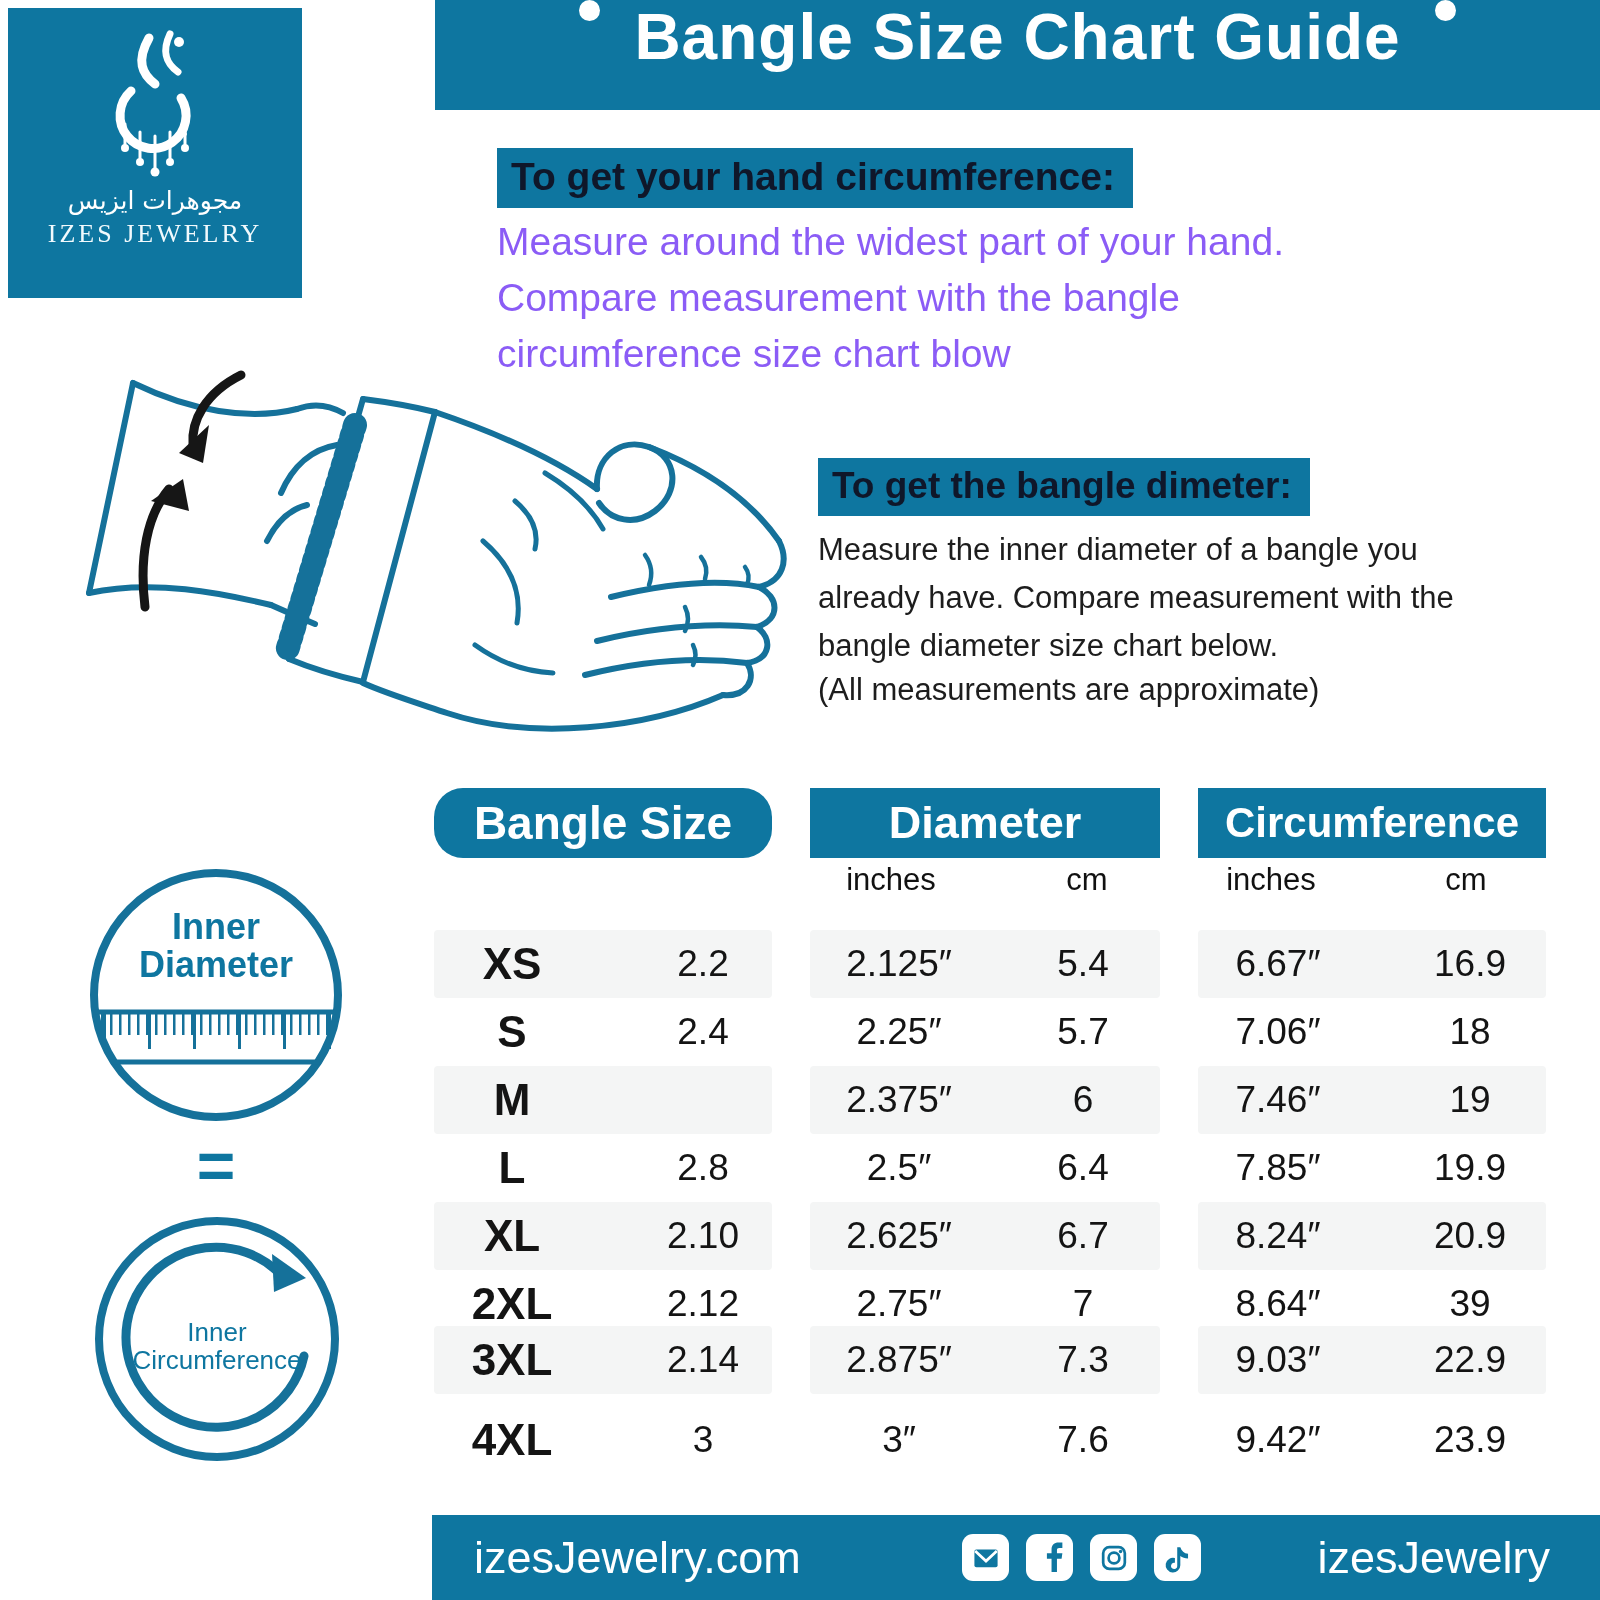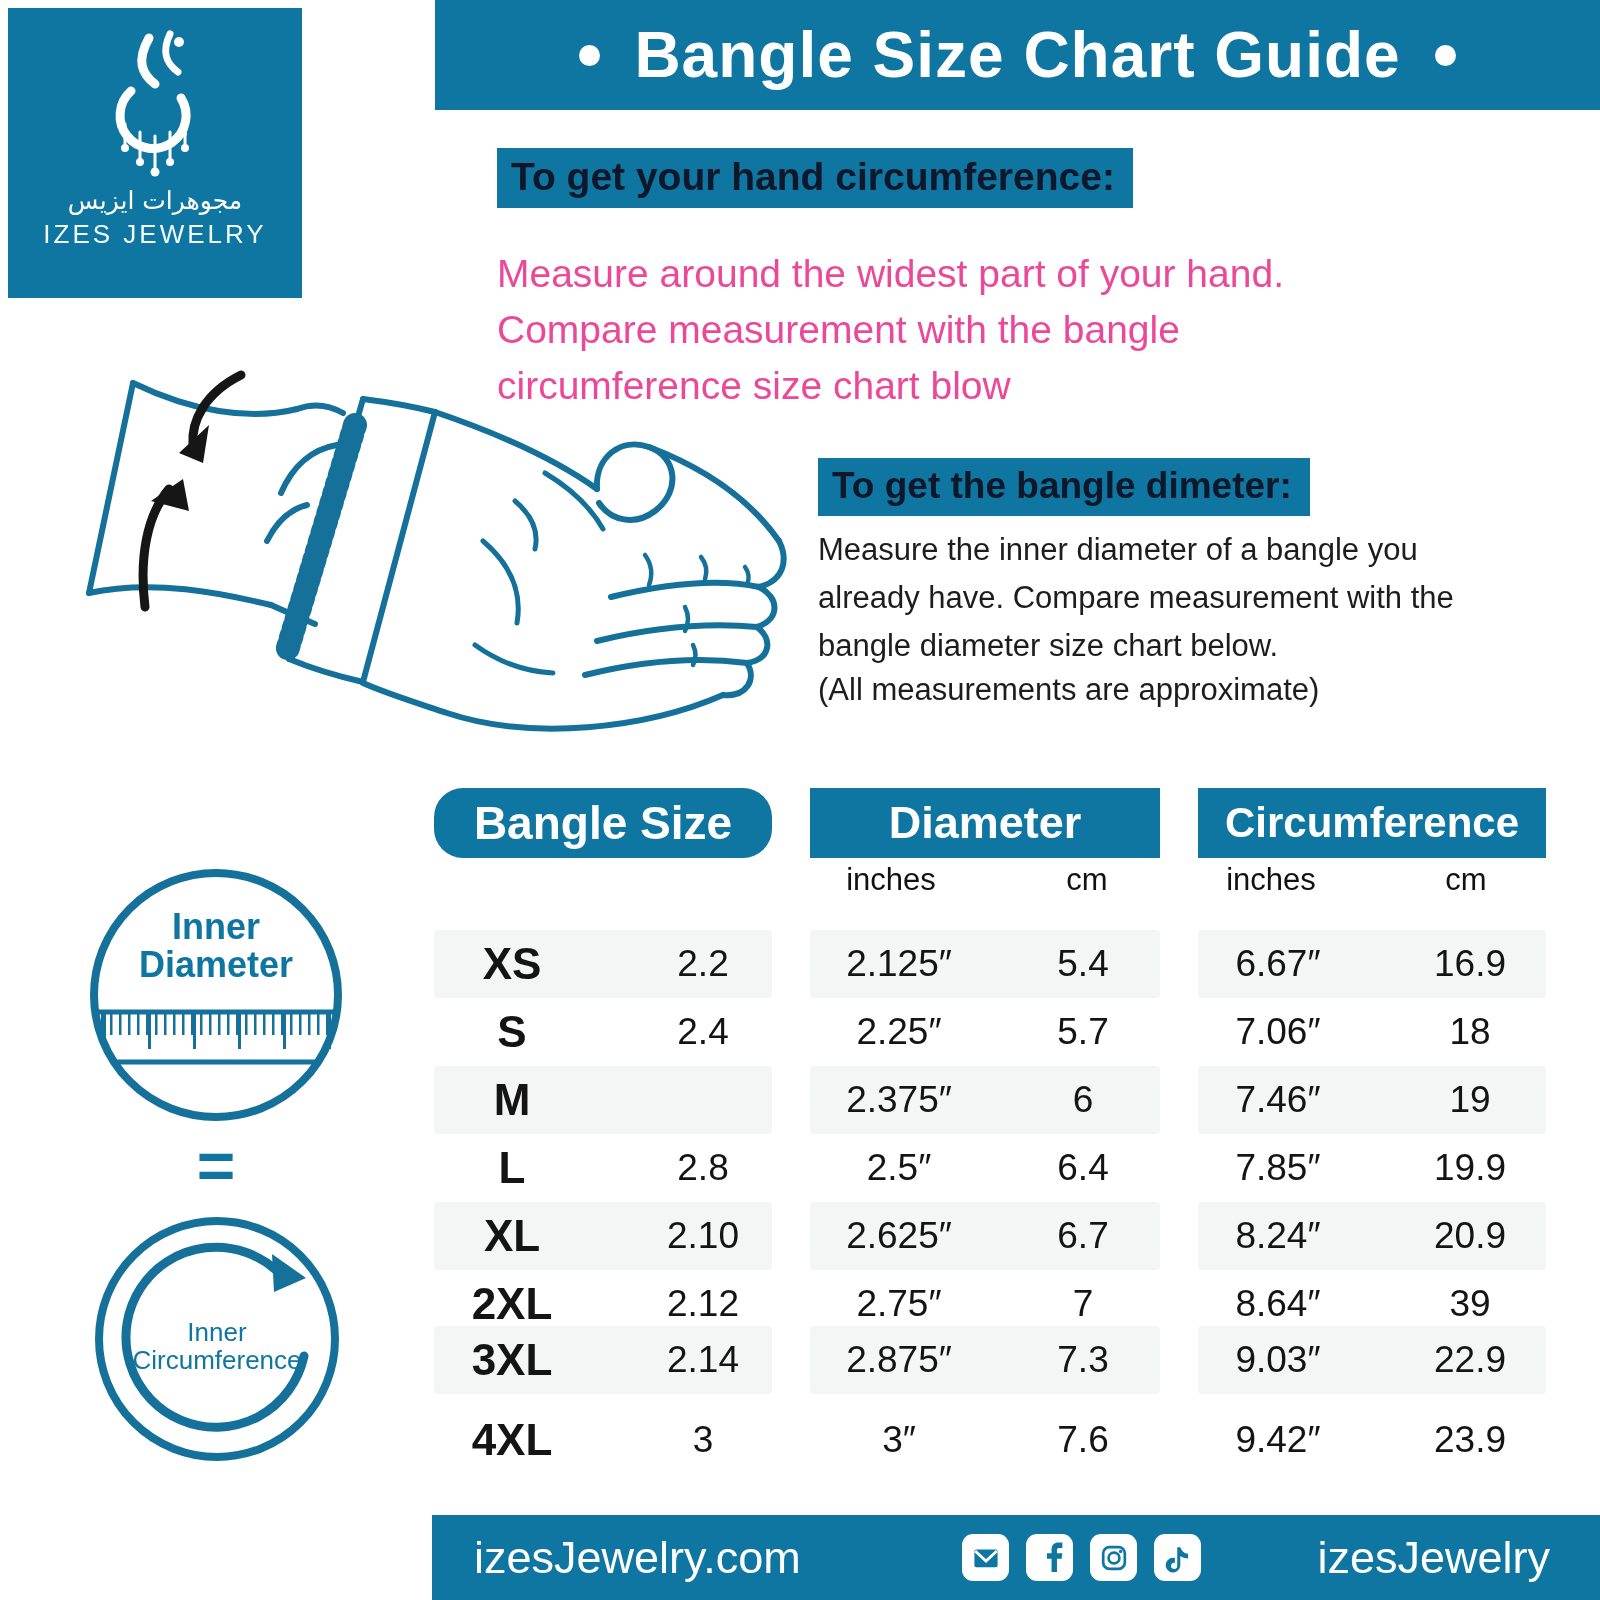--- a/index.html
+++ b/index.html
@@ -4,38 +4,38 @@
 <style>
   html,body{margin:0;padding:0;background:#e8e8e8;}
   .canvas{
     position:relative;width:1600px;height:1600px;background:#ffffff;
     font-family:"Liberation Sans", sans-serif;overflow:hidden;color:#1d1d1d;
   }
   .abs{position:absolute;}
   
   .banner{
     left:435px;top:0;width:1165px;height:110px;background:#0e76a0;
-    display:flex;align-items:center;justify-content:center;gap:34px;
+    display:flex;align-items:flex-start;justify-content:center;gap:34px;
   }
   .banner-title{color:#fff;font-size:64px;font-weight:bold;letter-spacing:1px;}
   .dot{width:21px;height:21px;border-radius:50%;background:#fff;}
   
   .logo{
     left:8px;top:8px;width:294px;height:290px;background:#0e76a0;
     display:flex;flex-direction:column;align-items:center;padding-top:18px;box-sizing:border-box;
   }
   .logo-arabic{color:#fff;font-family:"DejaVu Sans",sans-serif;font-size:25px;margin-top:2px;}
-  .logo-brand{color:#f2fafd;font-family:Liberation Sans, sans-serif;font-size:26px;letter-spacing:3px;margin-top:4px;text-align:right;}
+  .logo-brand{color:#f2fafd;font-family:Liberation Serif, serif;font-size:26px;letter-spacing:3px;margin-top:4px;text-align:right;}
   
   .sec-head{
     background:#0e76a0;color:#0f172a;font-weight:bold;display:inline-block;
     padding:7px 18px 9px 14px;
   }
   .h1{left:497px;top:148px;font-size:39px;}
-  .p1{left:497px;top:214px;width:880px;font-size:39px;line-height:1.44;color:#ec4899;margin-top:32px;}
+  .p1{left:497px;top:214px;width:880px;font-size:39px;line-height:1.44;color:#8b5cf6;}
   .h2{left:818px;top:458px;font-size:37px;}
   .p2{left:818px;top:526px;width:690px;font-size:31px;line-height:1.55;color:#1d1d1d;}
   .note{left:818px;top:672px;width:720px;font-size:31px;color:#1d1d1d;}
   
   .th{
     background:#0e76a0;color:#fff;font-weight:bold;display:flex;
     align-items:center;justify-content:center;height:70px;
   }
   .th1{left:434px;top:788px;width:338px;font-size:46px;border-radius:29px;}
   .th2{left:810px;top:788px;width:350px;font-size:45px;}

